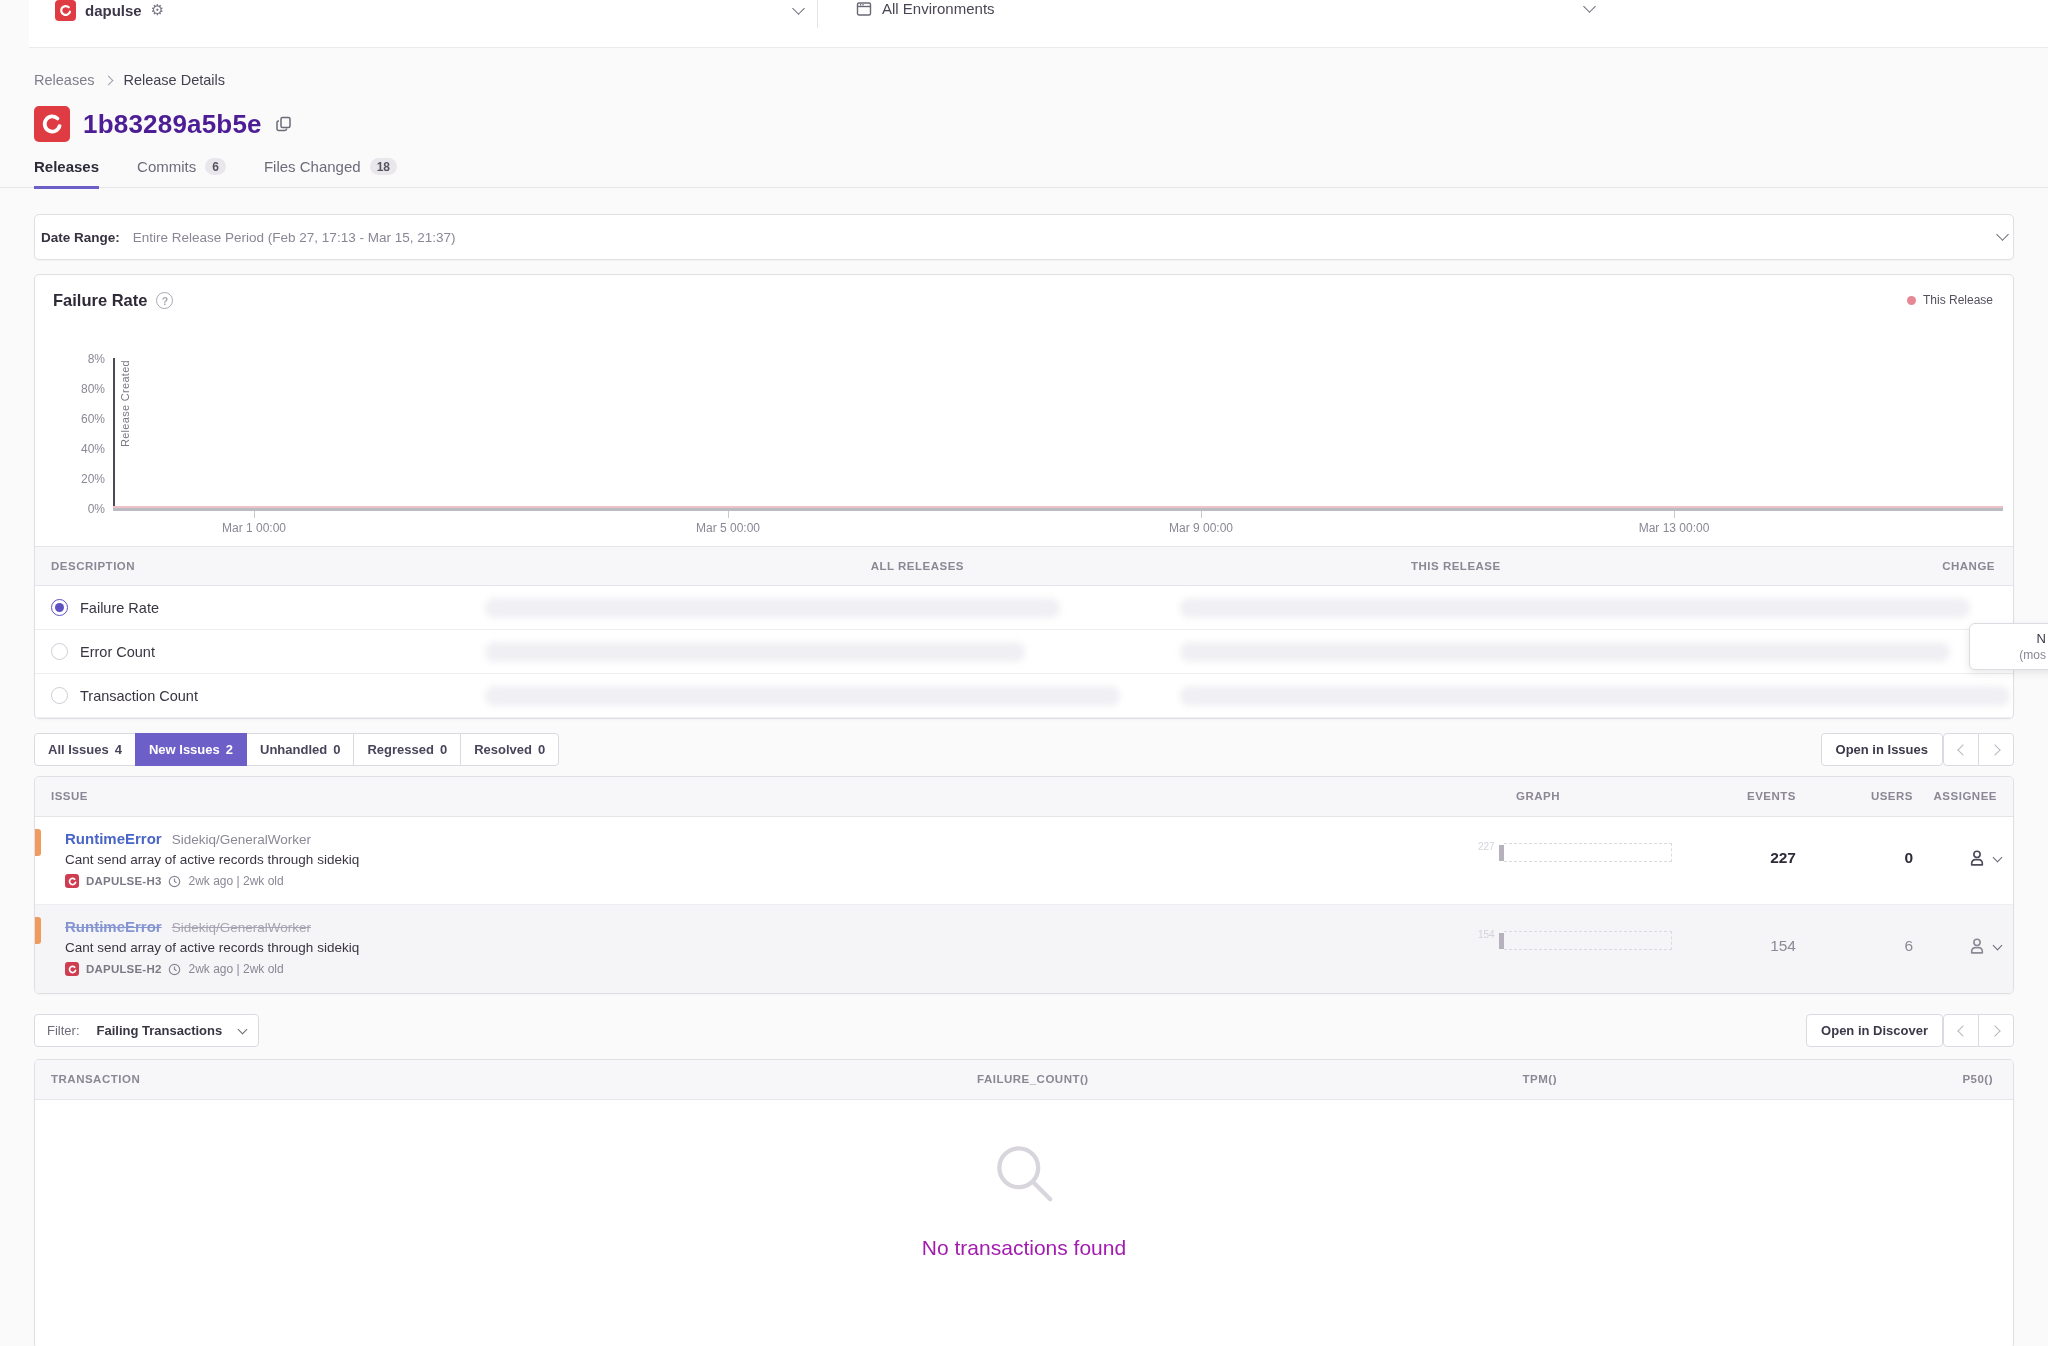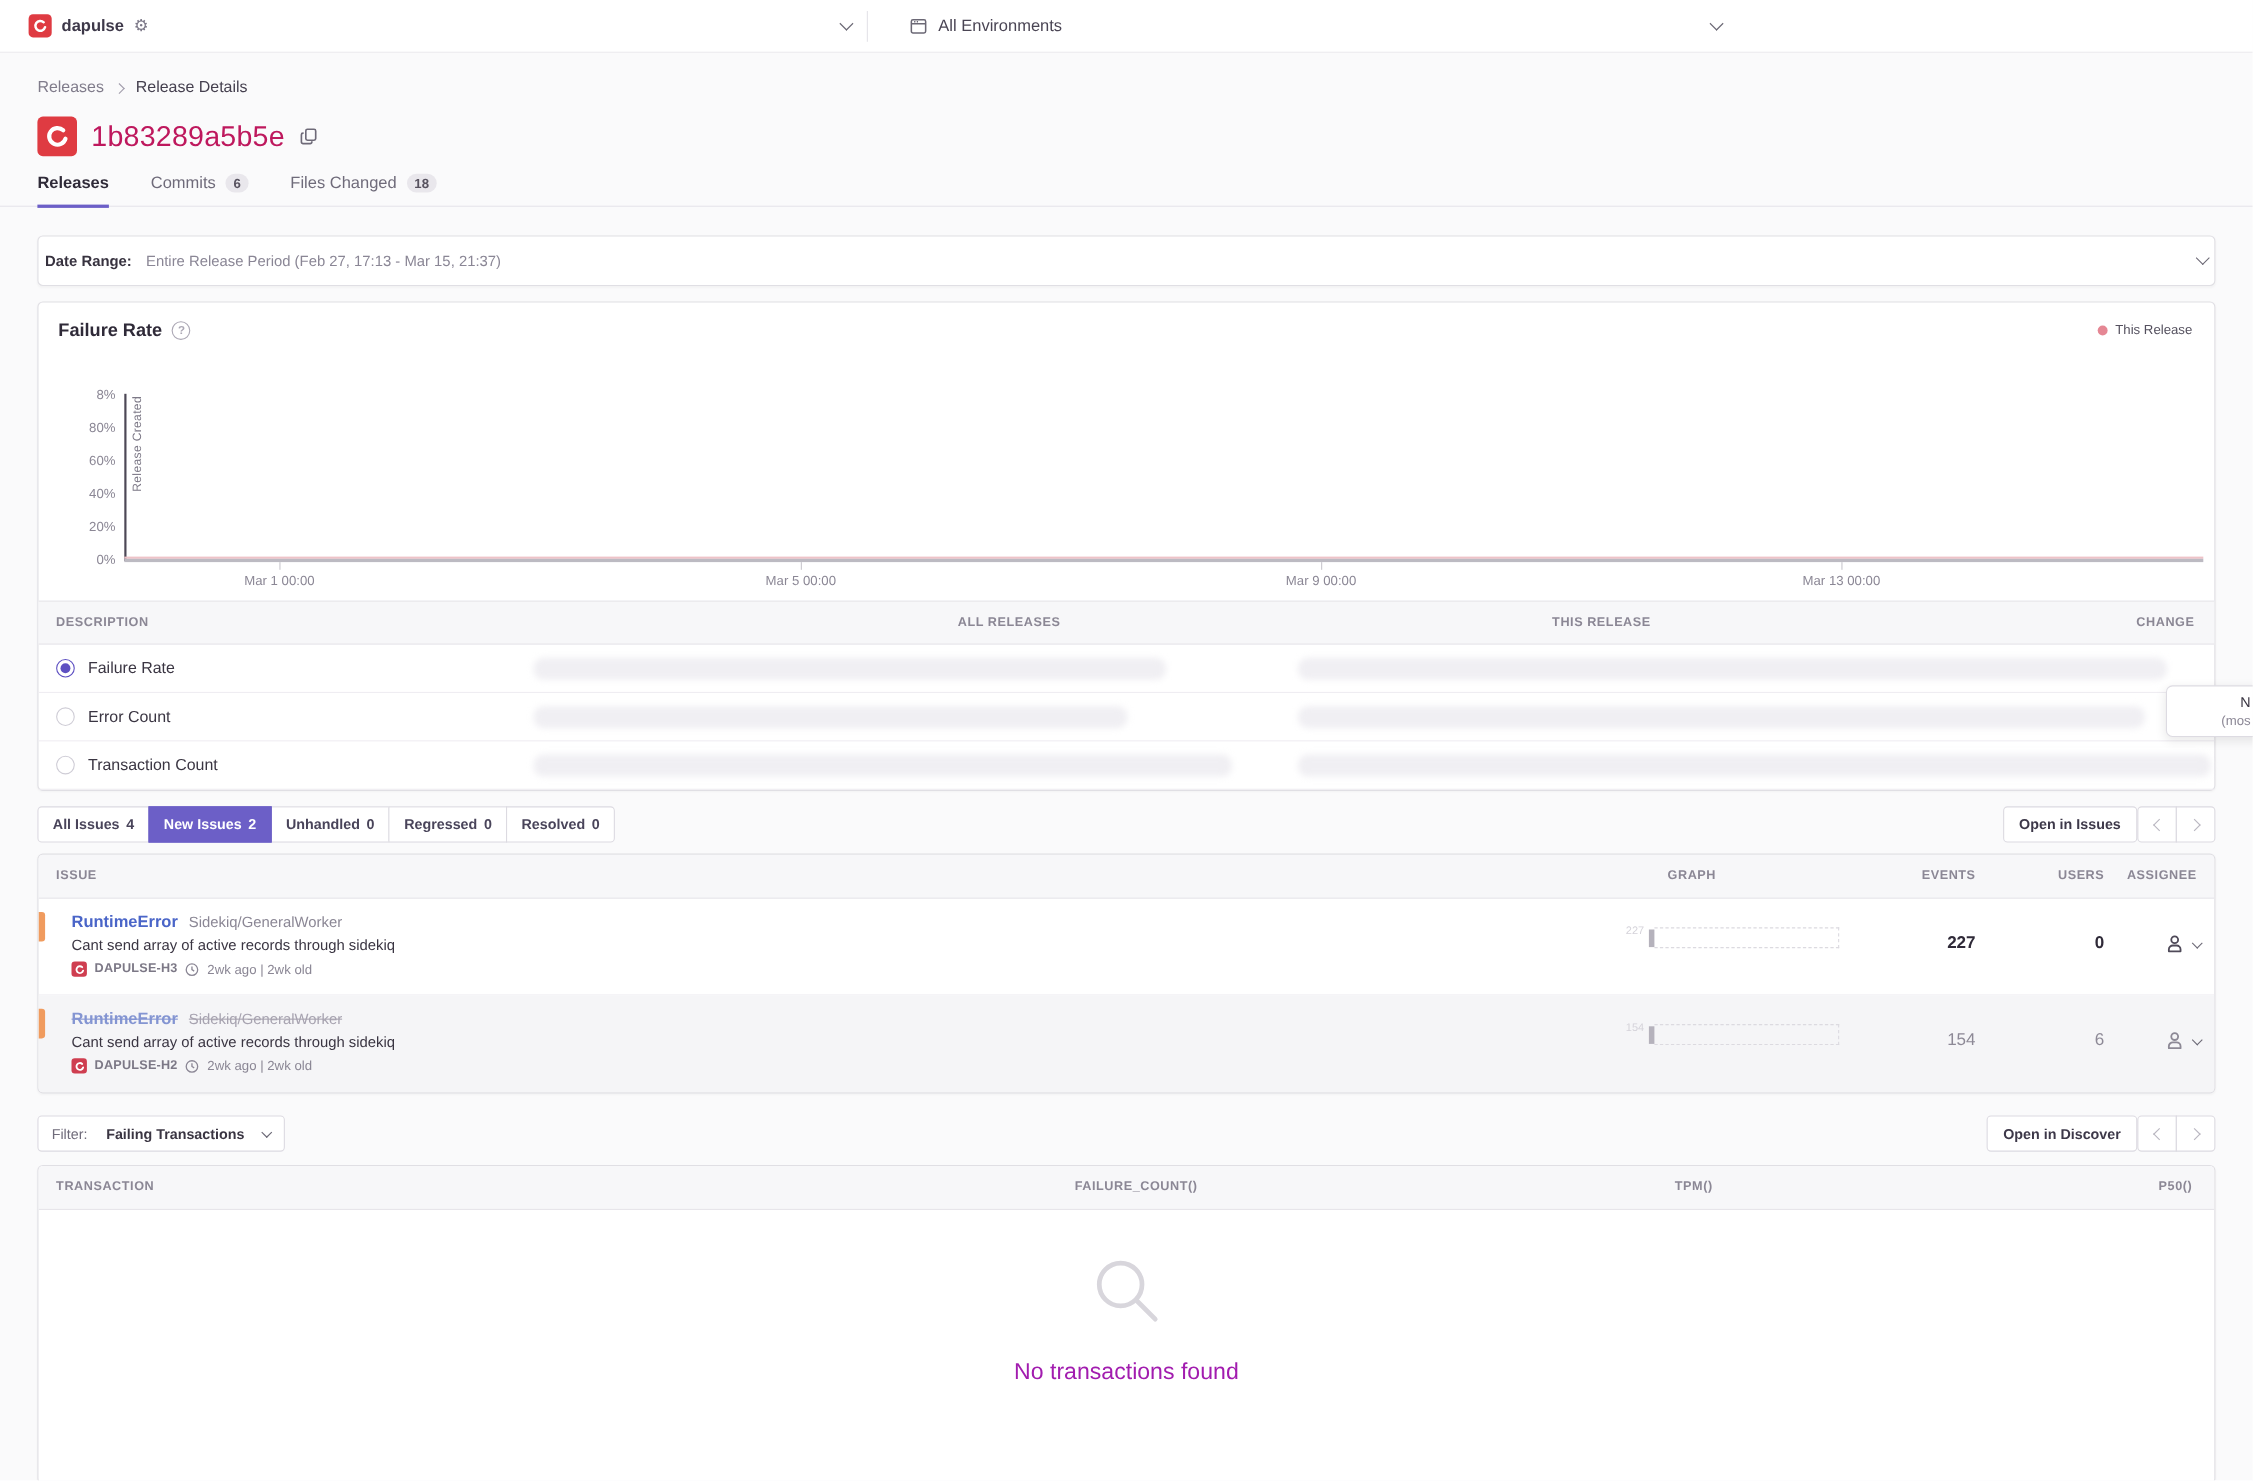--- a/index.html
+++ b/index.html
@@ -3,21 +3,21 @@
 <meta charset="utf-8">
 <style>
   * { margin:0; padding:0; box-sizing:border-box; }
   html,body { background:#fff; }
   .page {
     width:2048px; height:1346px; overflow:hidden; position:relative;
     background:#fafafb; font-family:"Liberation Sans", sans-serif; color:#35313f;
   }
   
   .topbar { height:48px; background:#fff; border-bottom:1px solid #ebeaee;
-    display:flex; align-items:center; padding:0 26px; }
+    display:flex; align-items:flex-start; padding:0 26px;margin-left:29px; }
   .org-sel { display:flex; align-items:center; gap:9px; width:748px; cursor:pointer; }
   .logo-sq { width:21px; height:21px; border-radius:4px; background:#df3b42;
     display:flex; align-items:center; justify-content:center; flex:0 0 auto; }
   .logo-sq svg { display:block; }
   .org-name { font-size:15px; font-weight:700; color:#3d3849; }
   .gear { font-family:"DejaVu Sans", sans-serif; font-size:15px; color:#7b7787; line-height:1; }
   .chev { width:9px; height:9px; border-right:1.6px solid #6b6875; border-bottom:1.6px solid #6b6875;
     transform:rotate(45deg); margin-top:-5px; flex:0 0 auto; }
   .chev-r { width:7px; height:7px; border-right:1.4px solid #a09cab; border-bottom:1.4px solid #a09cab;
     transform:rotate(-45deg); }
@@ -26,21 +26,21 @@
   .env-sel { display:flex; align-items:center; gap:10px; width:762px; padding-left:24px; cursor:pointer; }
   .env-label { font-size:15px; color:#4a4554; }
   .win-ic svg { display:block; }
   
   .content { padding:0 34px; position:relative; }
   .breadcrumb { padding-top:24px; display:flex; align-items:center; gap:11px; font-size:14.5px; color:#807c8b; }
   .breadcrumb .cur { color:#45404f; }
   .title-row { margin-top:18px; display:flex; align-items:center; gap:13px; }
   .plat-ic { width:36px; height:36px; border-radius:5px; background:#df3b42;
     display:flex; align-items:center; justify-content:center; }
-  .rel-title { font-size:26px; font-weight:400; color:#be185d; letter-spacing:.2px;text-align:center; }
+  .rel-title { font-size:26px; font-weight:700; color:#4c1d95; letter-spacing:.2px;text-align:center; }
   .copy-ic { cursor:pointer; display:flex; }
   
   .tabbar { margin:16px -34px 0; padding:0 34px; border-bottom:1px solid #e7e5ea; display:flex; gap:38px; }
   .tab { display:flex; align-items:center; gap:9px; padding-bottom:11px; font-size:15px; color:#6f6b7a;
     border-bottom:3px solid transparent; margin-bottom:-2px; cursor:pointer; }
   .tab.active { color:#2f2a38; font-weight:700; border-bottom-color:#6C5FC7; }
   .badge { background:#e9e7ec; color:#57525f; border-radius:9px; padding:1.5px 7px; font-size:12px; font-weight:700; }
   
   .card { background:#fff; border:1px solid #e0dfe4; border-radius:5px; box-shadow:0 1px 2px rgba(0,0,0,.03); }
   

